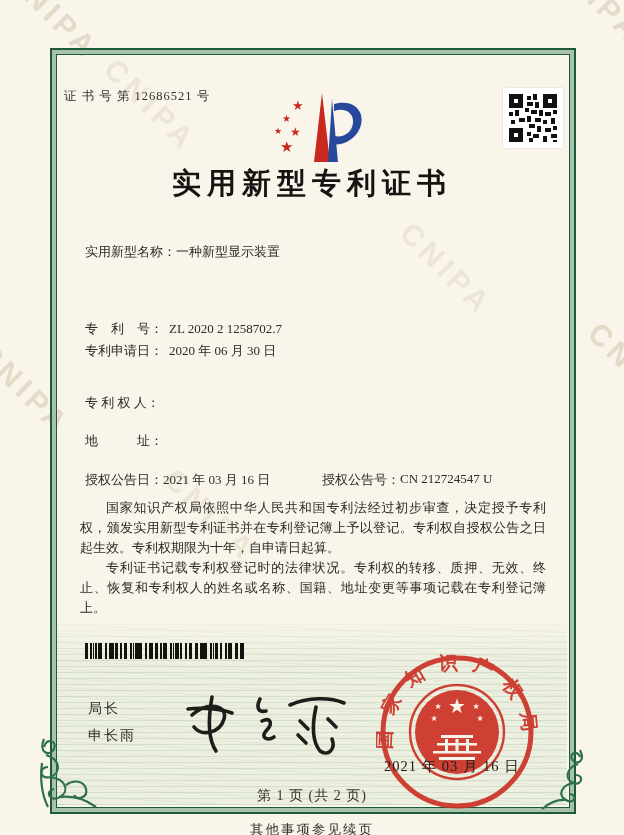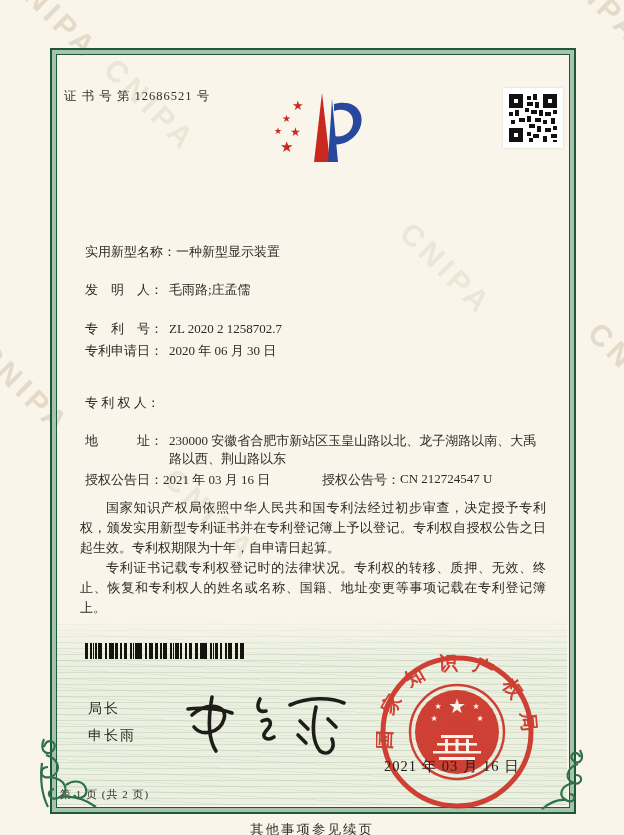--- a/index.html
+++ b/index.html
@@ -86,21 +86,21 @@
   .signer-title { position:absolute; left:88px; top:700px; font-size:14px; letter-spacing:2px; }
   .signer-name  { position:absolute; left:88px; top:727px; font-size:14px; letter-spacing:2px; }
   .signature { position:absolute; left:178px; top:683px; }
   .seal { position:absolute; left:376px; top:651px; }
   .seal-date {
     position:absolute; left:384px; top:757px;
     font-size:14.5px; color:#23211d; letter-spacing:1px; white-space:nowrap;
   }
   .page-footer {
     position:absolute; left:60px; top:787px; width:504px;
-    text-align:left; font-size:11px; color:#33312c; letter-spacing:1px;
+    text-align:center; font-size:14px; color:#33312c; letter-spacing:1px;
   }
   .continuation {
     position:absolute; left:60px; top:821px; width:504px;
     text-align:center; font-size:13.5px; color:#33312c; letter-spacing:2px;
   }
   .flourish { position:absolute; z-index:4; }
   .flourish-bl { left:36px; top:733px; }
   .flourish-br { right:38px; top:748px; transform: scaleX(-1); }
 </style>
 </head>
@@ -177,43 +177,39 @@
           <rect x="18" y="38" width="4" height="4"></rect>
             <rect x="24" y="40" width="6" height="4"></rect>
             <rect x="34" y="42" width="4" height="6"></rect>
           <rect x="42" y="40" width="6" height="4"></rect>
             <rect x="20" y="44" width="4" height="4"></rect>
             <rect x="44" y="46" width="4" height="2"></rect>
         </g>
       </svg>
     </div>
 
+    <div class="title">实用新型专利证书</div>
 
     <div class="field-row" style="top:243px;">
       <span class="flabel">实用新型名称：</span>
       <span class="fvalue">一种新型显示装置</span>
     </div>
-    <div class="field-row" style="top:281px;">
-      <span class="flabel">发　明　人：</span>
-      <span class="fvalue">毛雨路;庄孟儒</span>
-    </div>
     <div class="field-row" style="top:320px;">
       <span class="flabel">专　利　号：</span>
       <span class="fvalue">ZL 2020 2 1258702.7</span>
     </div>
     <div class="field-row" style="top:342px;">
       <span class="flabel">专利申请日：</span>
       <span class="fvalue">2020 年 06 月 30 日</span>
     </div>
     <div class="field-row" style="top:394px;">
       <span class="flabel">专 利 权 人：</span>
     </div>
     <div class="field-row" style="top:432px;">
       <span class="flabel">地　　　址：</span>
-      <span class="fvalue">230000 安徽省合肥市新站区玉皇山路以北、龙子湖路以南、大禹路以西、荆山路以东</span>
     </div>
 
     <div class="grant-row">
       <span class="flabel" style="flex-basis:auto;">授权公告日：</span>
       <span>2021 年 03 月 16 日</span>
       <span class="grant-col2">
         <span class="flabel" style="flex-basis:auto;">授权公告号：</span>
         <span>CN 212724547 U</span>
       </span>
     </div>

